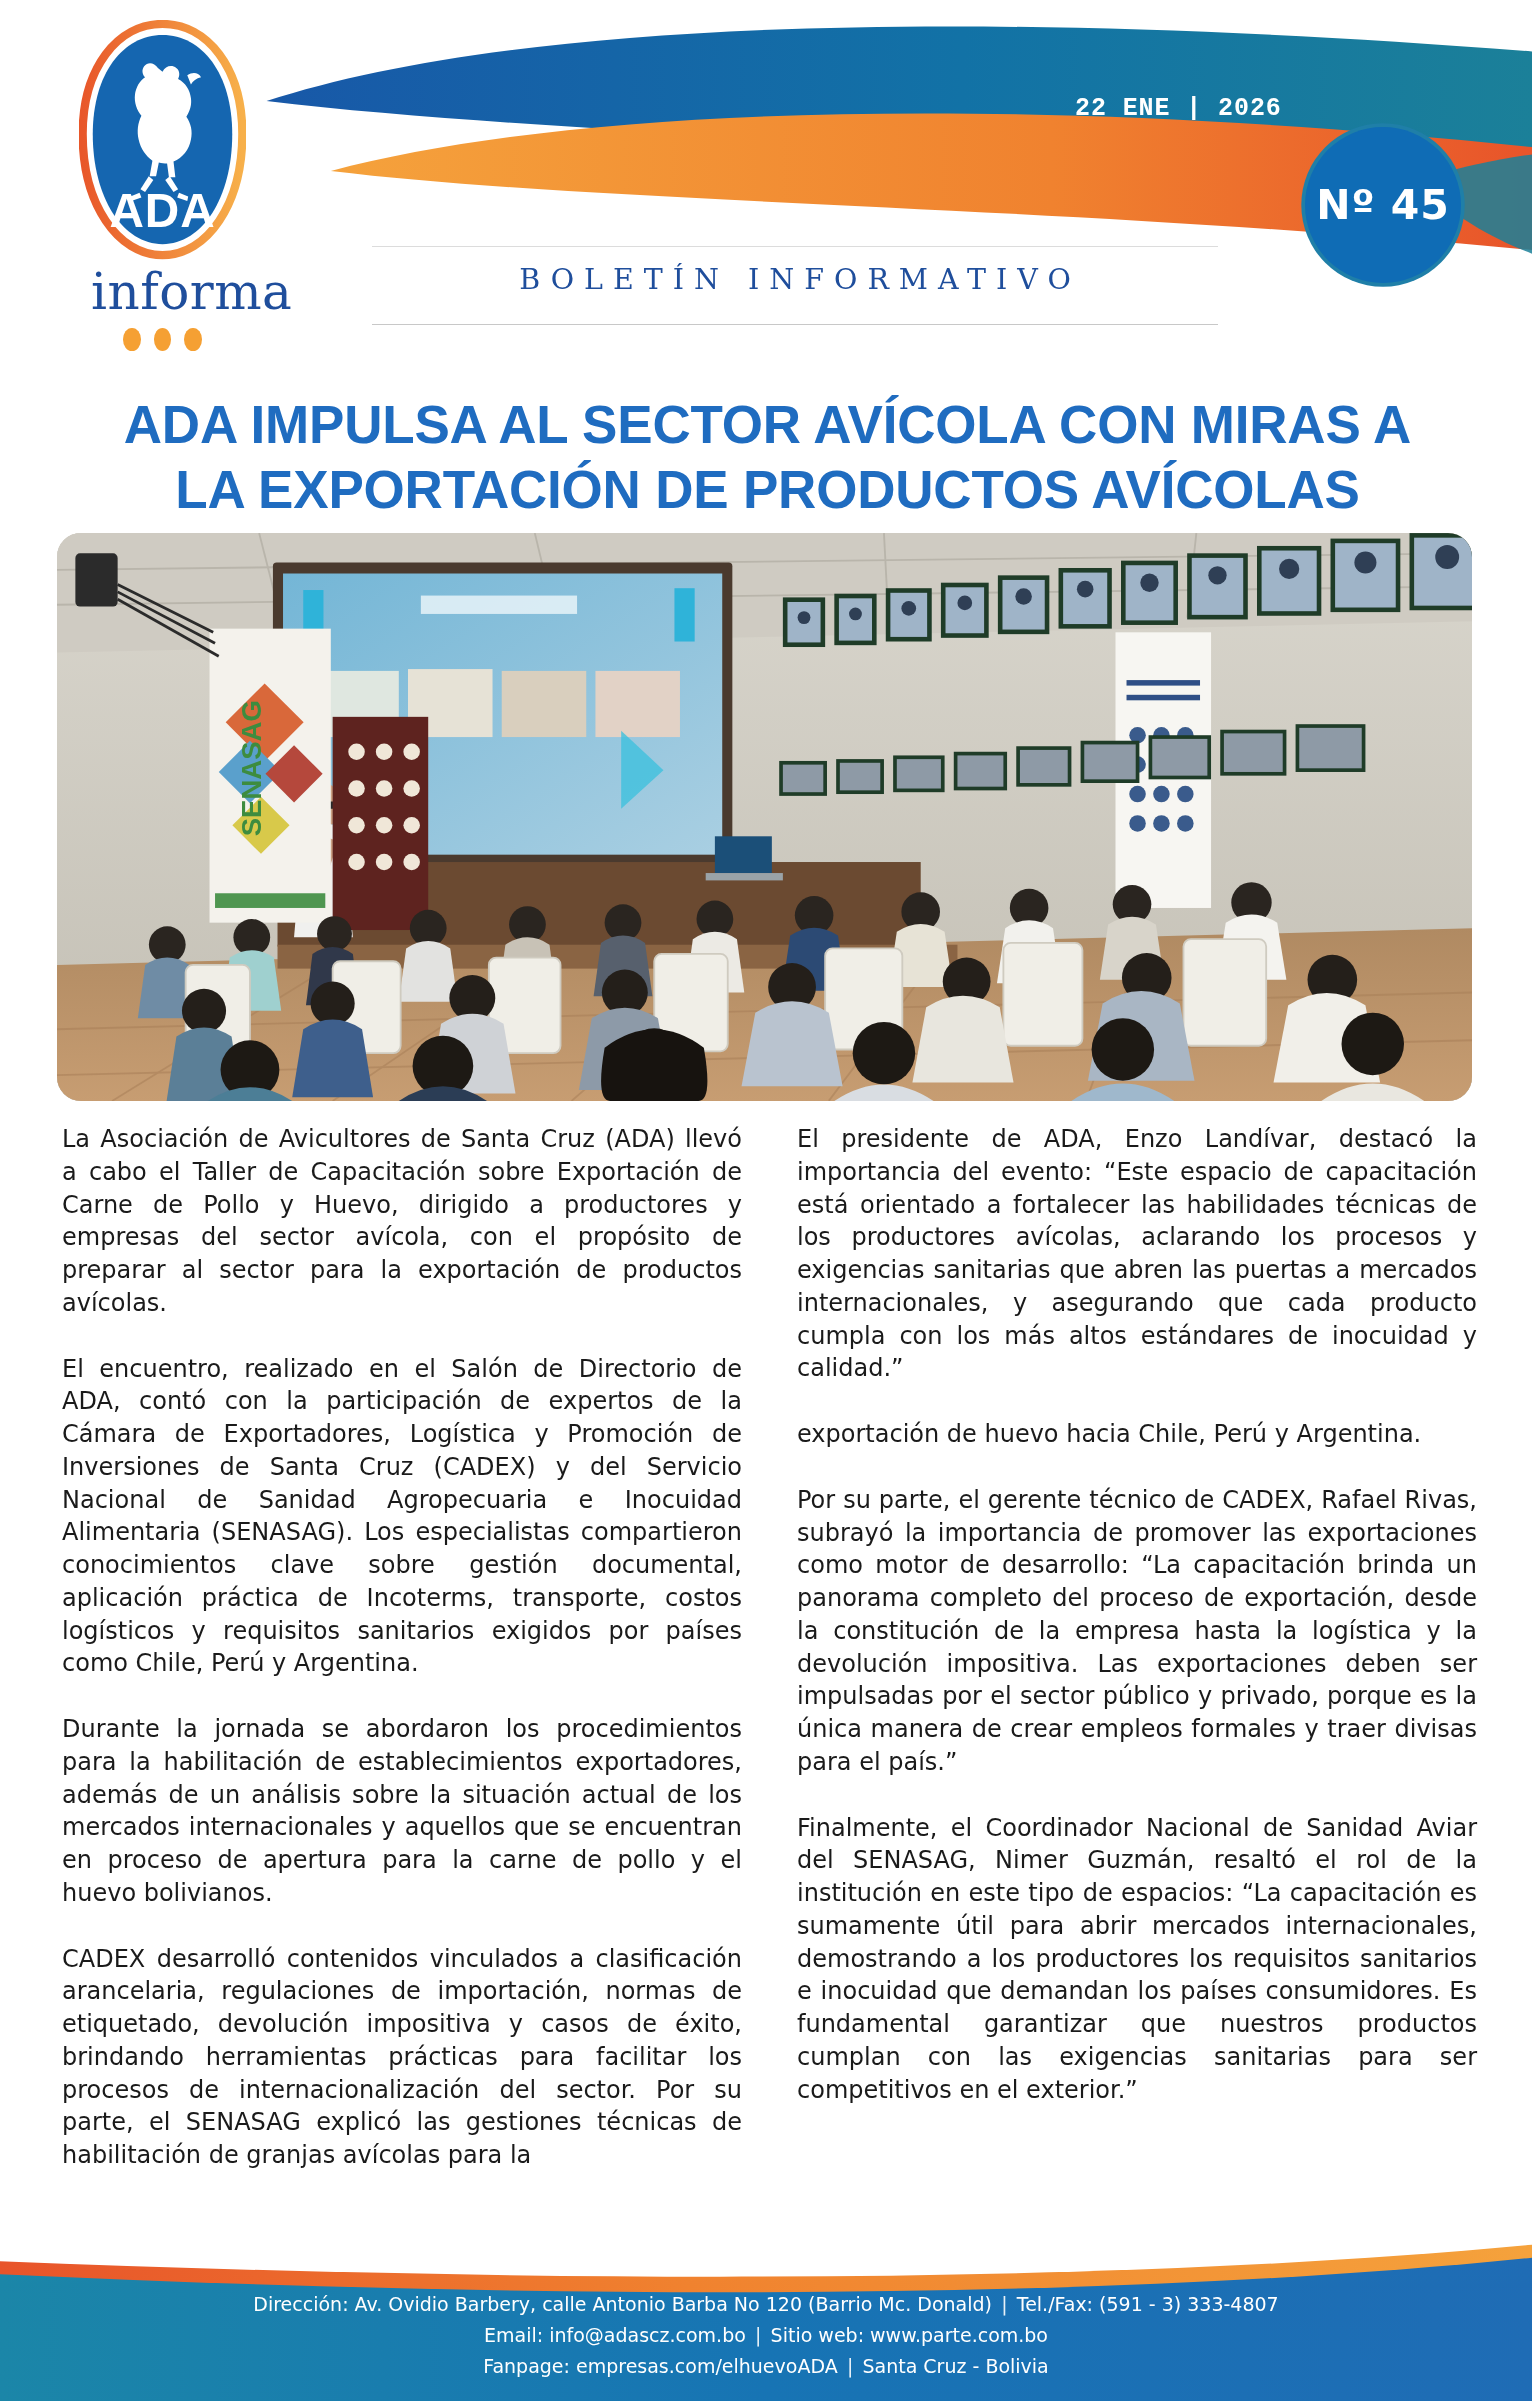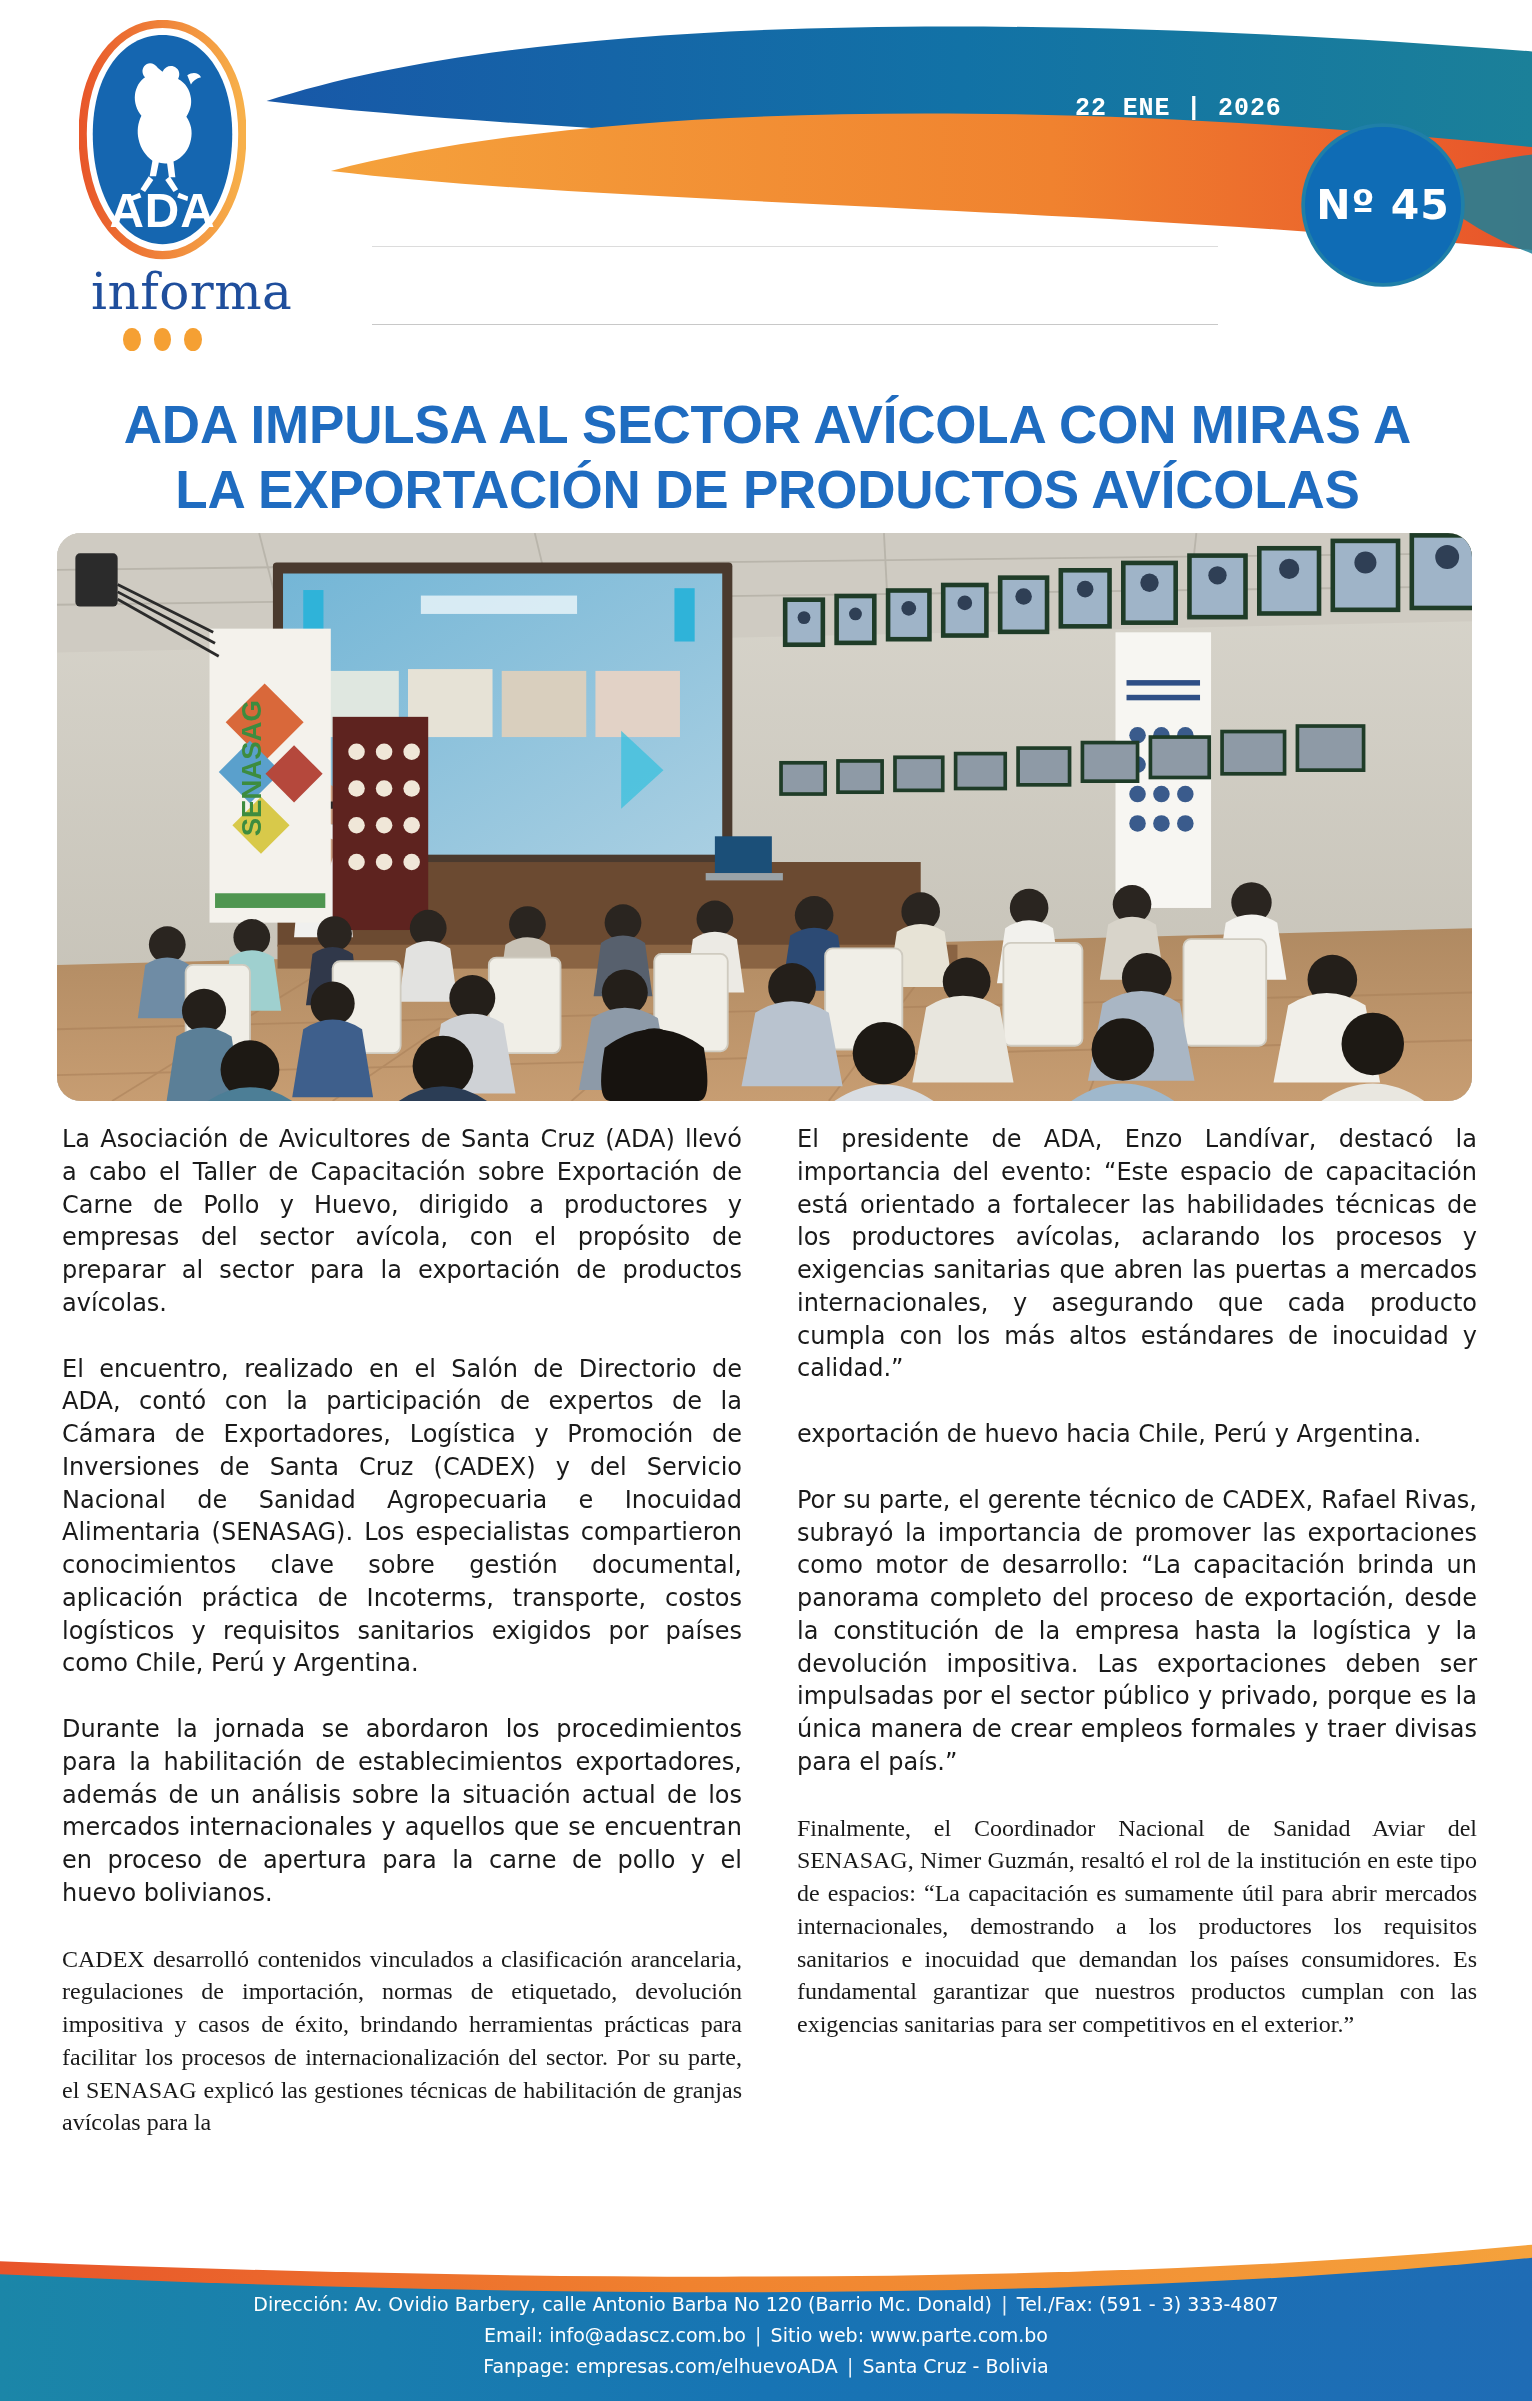--- a/index.html
+++ b/index.html
@@ -163,21 +163,21 @@
   .col-right { left: 735px; }
   .col p {
     margin: 0 0 33px 0;
     text-align: justify;
     font-family: "DejaVu Sans", sans-serif;
     font-size: 24px;
     line-height: 1.365;
     color: #1a1a1a;
     hyphens: none;
   }
-  .col p:last-child { margin-bottom: 0; font-family: Liberation Serif, serif; }
+  .col p:last-child { margin-bottom: 0; }
 
   
   .footer {
     position: absolute;
     left: 0;
     top: 2241px;
     width: 1532px;
     height: 161px;
   }
   .footer-svg { position: absolute; left: 0; top: 0; }
@@ -242,20 +242,21 @@
       </div>
       <div class="logo-informa">informa</div>
       <div class="logo-dots">
         <i></i>
         <i></i>
         <i></i>
       </div>
     </div>
 
     <div class="boletin-band"></div>
+    <div class="boletin-text">BOLETÍN INFORMATIVO</div>
 
     <div class="issue-date">22 ENE | 2026</div>
     <div class="issue-badge">Nº 45</div>
   </div>
 
   <div class="headline">
     <div>ADA IMPULSA AL SECTOR AVÍCOLA CON MIRAS A</div>
     <div>LA EXPORTACIÓN DE PRODUCTOS AVÍCOLAS</div>
   </div>
 

